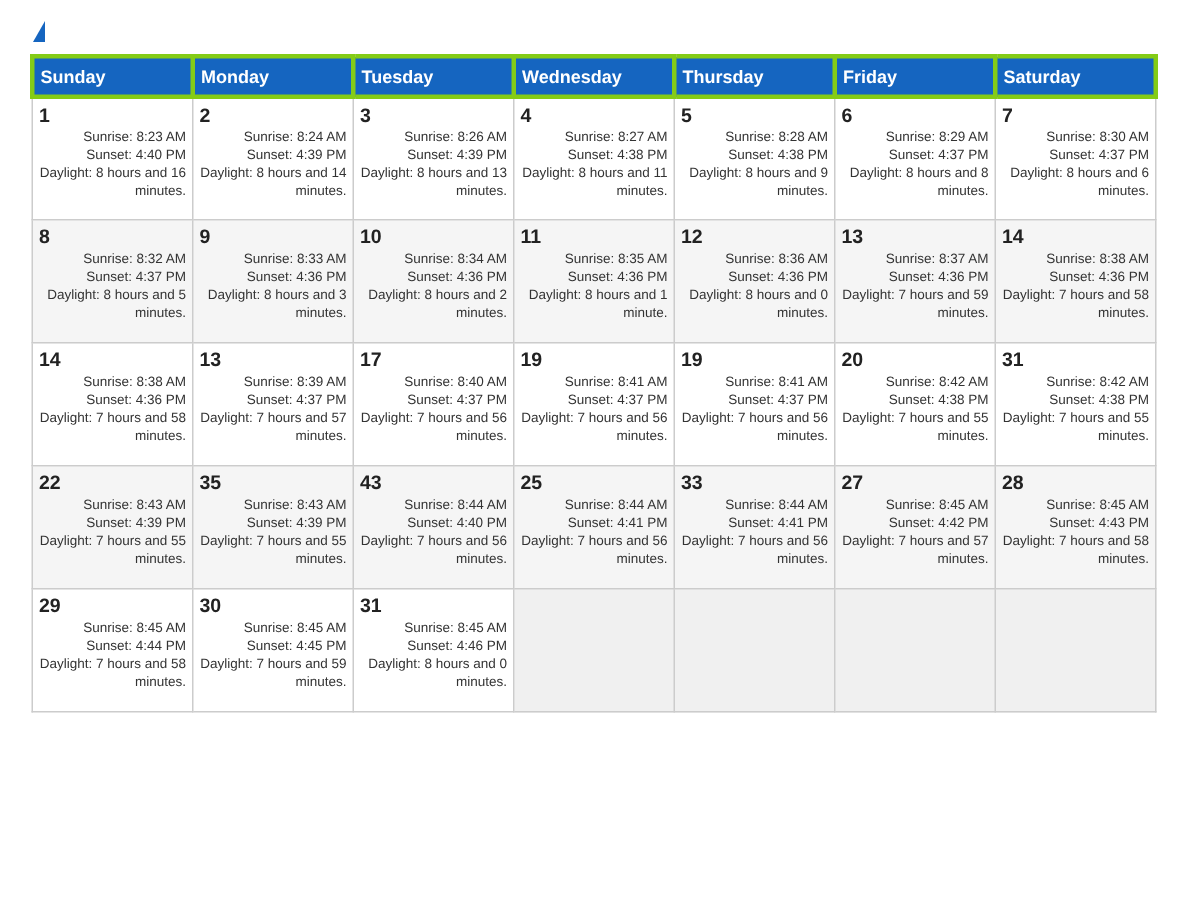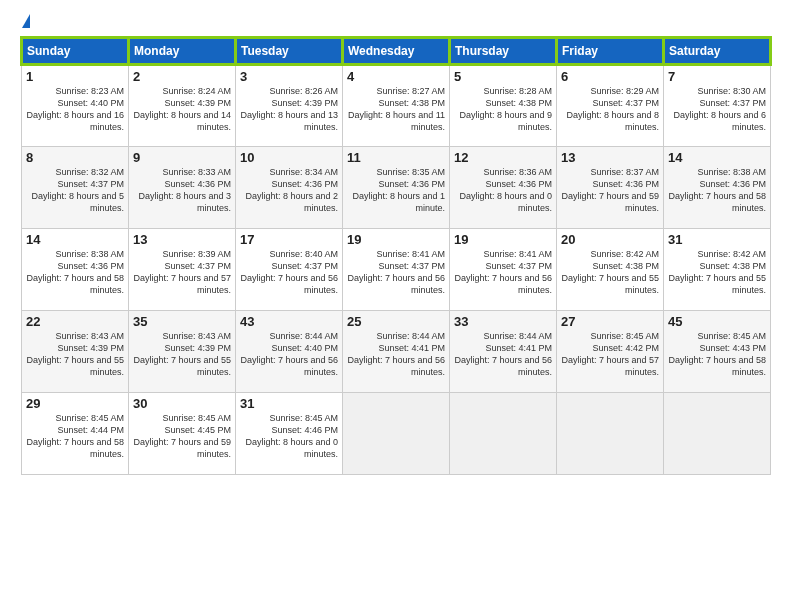--- a/index.html
+++ b/index.html
@@ -241,21 +241,21 @@
           </td>
           <td>
             <span class="day-num">33</span>
             <div class="day-info">Sunrise: 8:44 AM<br>Sunset: 4:41 PM<br>Daylight: 7 hours and 56 minutes.</div>
           </td>
           <td>
             <span class="day-num">27</span>
             <div class="day-info">Sunrise: 8:45 AM<br>Sunset: 4:42 PM<br>Daylight: 7 hours and 57 minutes.</div>
           </td>
           <td>
-            <span class="day-num">45</span>
+            <span class="day-num">28</span>
             <div class="day-info">Sunrise: 8:45 AM<br>Sunset: 4:43 PM<br>Daylight: 7 hours and 58 minutes.</div>
           </td>
         </tr>
         <tr>
           <td>
             <span class="day-num">29</span>
             <div class="day-info">Sunrise: 8:45 AM<br>Sunset: 4:44 PM<br>Daylight: 7 hours and 58 minutes.</div>
           </td>
           <td>
             <span class="day-num">30</span>

